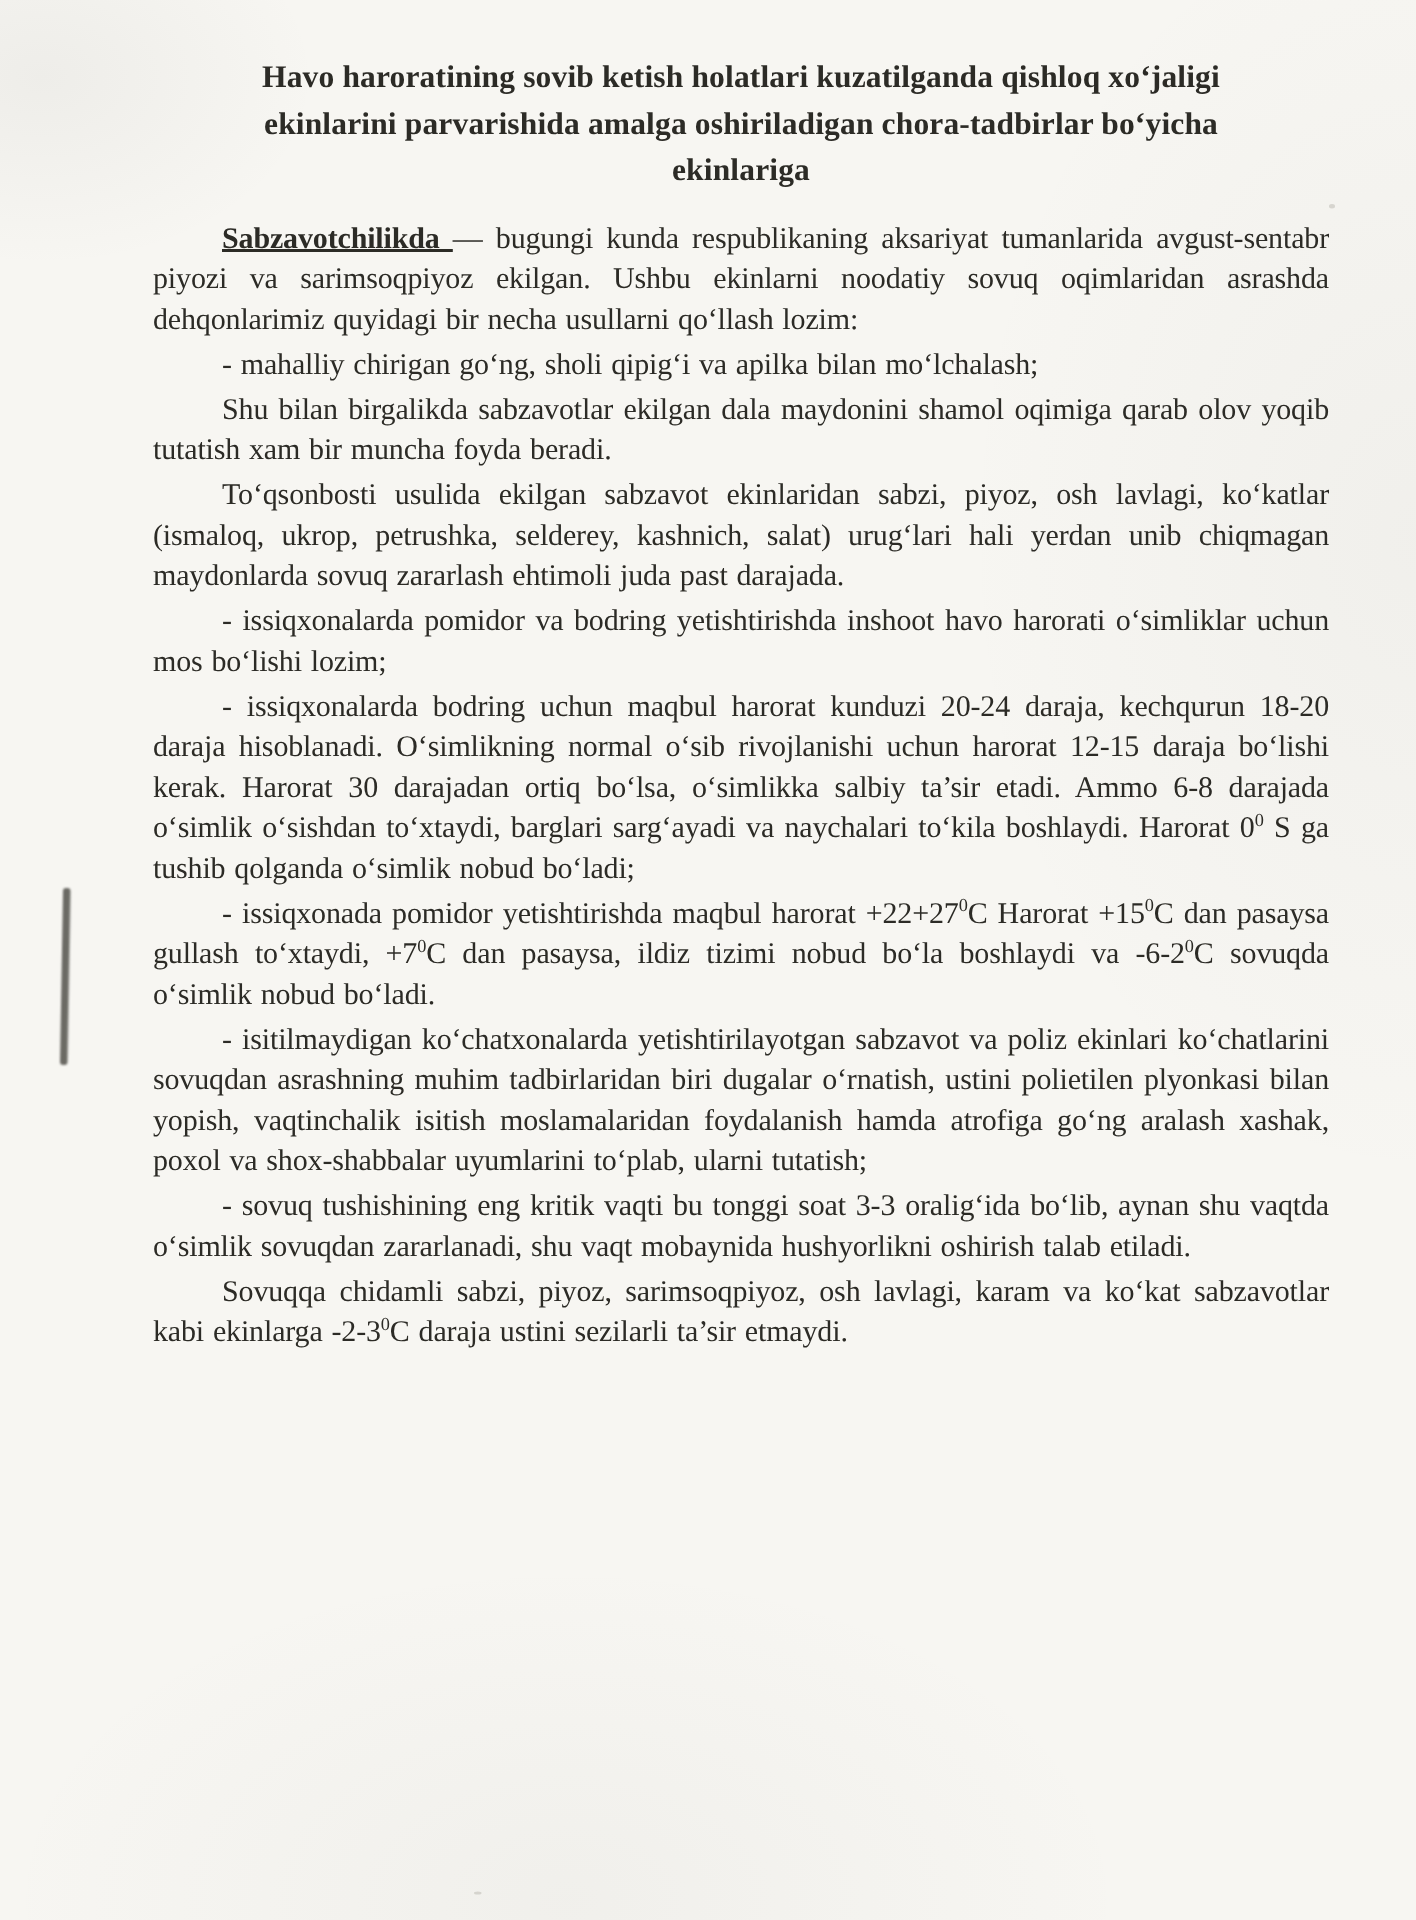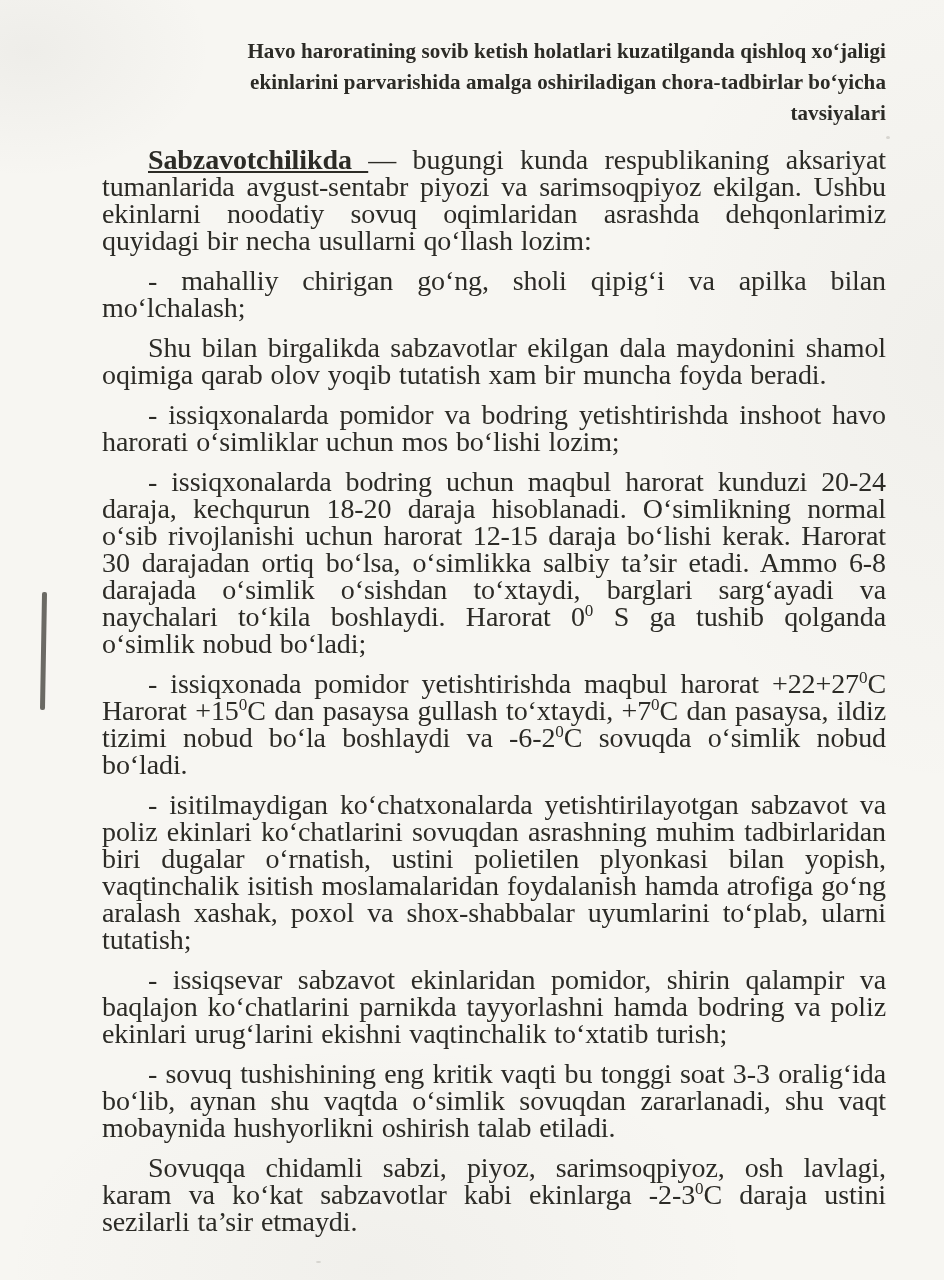--- a/index.html
+++ b/index.html
@@ -20,29 +20,29 @@
     position: relative;
     width: 100%;
     height: 100%;
     box-sizing: border-box;
     padding: 36px 58px 0 102px;
   }
   .doc-title {
     font-weight: bold;
     font-size: 21px;
     line-height: 31px;
-    text-align: right;
+    text-align: center;
     letter-spacing: 0.1px;
     margin: 0 auto;
     width: 100%;
   }
   .doc-body { margin-top: 17px; }
   .para {
-    margin: 13px 0;
-    font-size: 28px;
+    margin: 3px 0;
+    font-size: 20px;
     line-height: 27px;
     text-align: justify;
     text-indent: 46px;
     letter-spacing: -0.1px;
     word-spacing: 1px;
   }
   .para .bold { font-weight: bold; }
   .para .underline { text-decoration: underline; }
   .para sup {
     font-size: 61%;
@@ -68,30 +68,30 @@
     opacity: 0.5;
   }
 </style>
 </head>
 <body>
 
 <div class="page">
   <div class="doc-title">
       <div>Havo haroratining sovib ketish holatlari kuzatilganda qishloq xo‘jaligi</div>
       <div>ekinlarini parvarishida amalga oshiriladigan chora-tadbirlar bo‘yicha</div>
-      <div>tavsiyalari</div>
+      <div>ekinlariga</div>
     </div>
   <div class="doc-body">
       <p class="para"><span class="bold underline">Sabzavotchilikda </span><span>— bugungi kunda respublikaning aksariyat tumanlarida avgust-sentabr piyozi va sarimsoqpiyoz ekilgan. Ushbu ekinlarni noodatiy sovuq oqimlaridan asrashda dehqonlarimiz quyidagi bir necha usullarni qo‘llash lozim:</span></p>
       <p class="para"><span>- mahalliy chirigan go‘ng, sholi qipig‘i va apilka bilan mo‘lchalash;</span></p>
       <p class="para"><span>Shu bilan birgalikda sabzavotlar ekilgan dala maydonini shamol oqimiga qarab olov yoqib tutatish xam bir muncha foyda beradi.</span></p>
+      <p class="para"><span>To‘qsonbosti usulida ekilgan sabzavot ekinlaridan sabzi, piyoz, osh lavlagi, ko‘katlar (ismaloq, ukrop, petrushka, selderey, kashnich, salat) urug‘lari hali yerdan unib chiqmagan maydonlarda sovuq zararlash ehtimoli juda past darajada.</span></p>
       <p class="para"><span>- issiqxonalarda pomidor va bodring yetishtirishda inshoot havo harorati o‘simliklar uchun mos bo‘lishi lozim;</span></p>
       <p class="para"><span>- issiqxonalarda bodring uchun maqbul harorat kunduzi 20-24 daraja, kechqurun 18-20 daraja hisoblanadi. O‘simlikning normal o‘sib rivojlanishi uchun harorat 12-15 daraja bo‘lishi kerak. Harorat 30 darajadan ortiq bo‘lsa, o‘simlikka salbiy ta’sir etadi. Ammo 6-8 darajada o‘simlik o‘sishdan to‘xtaydi, barglari sarg‘ayadi va naychalari to‘kila boshlaydi. Harorat 0</span><sup>0</sup><span> S ga tushib qolganda o‘simlik nobud bo‘ladi;</span></p>
       <p class="para"><span>- issiqxonada pomidor yetishtirishda maqbul harorat +22+27</span><sup>0</sup><span>C Harorat +15</span><sup>0</sup><span>C dan pasaysa gullash to‘xtaydi, +7</span><sup>0</sup><span>C dan pasaysa, ildiz tizimi nobud bo‘la boshlaydi va -6-2</span><sup>0</sup><span>C sovuqda o‘simlik nobud bo‘ladi.</span></p>
       <p class="para"><span>- isitilmaydigan ko‘chatxonalarda yetishtirilayotgan sabzavot va poliz ekinlari ko‘chatlarini sovuqdan asrashning muhim tadbirlaridan biri dugalar o‘rnatish, ustini polietilen plyonkasi bilan yopish, vaqtinchalik isitish moslamalaridan foydalanish hamda atrofiga go‘ng aralash xashak, poxol va shox-shabbalar uyumlarini to‘plab, ularni tutatish;</span></p>
-      <p class="para"><span>- issiqsevar sabzavot ekinlaridan pomidor, shirin qalampir va baqlajon ko‘chatlarini parnikda tayyorlashni hamda bodring va poliz ekinlari urug‘larini ekishni vaqtinchalik to‘xtatib turish;</span></p>
       <p class="para"><span>- sovuq tushishining eng kritik vaqti bu tonggi soat 3-3 oralig‘ida bo‘lib, aynan shu vaqtda o‘simlik sovuqdan zararlanadi, shu vaqt mobaynida hushyorlikni oshirish talab etiladi.</span></p>
       <p class="para"><span>Sovuqqa chidamli sabzi, piyoz, sarimsoqpiyoz, osh lavlagi, karam va ko‘kat sabzavotlar kabi ekinlarga -2-3</span><sup>0</sup><span>C daraja ustini sezilarli ta’sir etmaydi.</span></p>
     </div>
   <div class="scan-streak"></div>
   <div class="scan-speck" style="left:886px;top:136px;width:4px;height:3px;"></div>
   <div class="scan-speck" style="left:316px;top:1261px;width:5px;height:2px;"></div>
 </div>
 
 </body></html>

